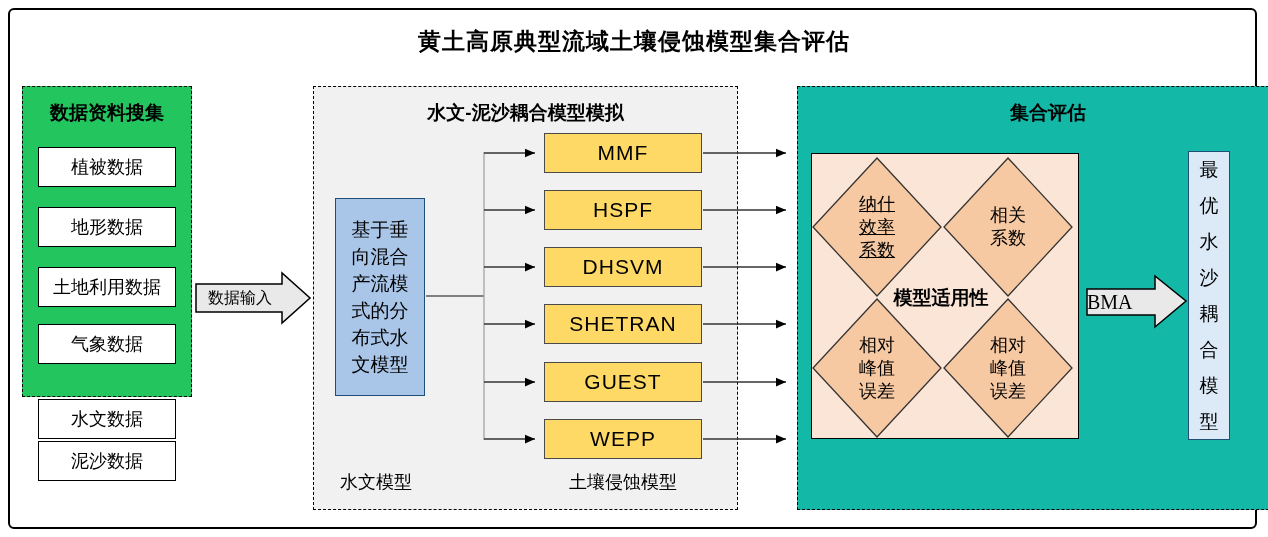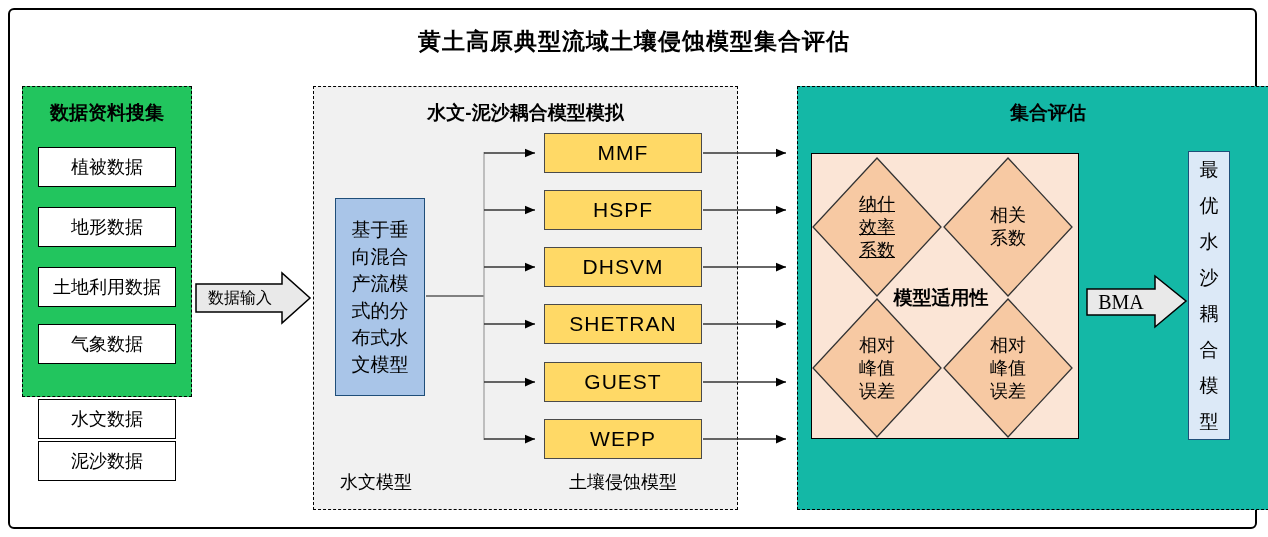--- a/index.html
+++ b/index.html
@@ -24,21 +24,21 @@
   .blue-box .inner{width:60px;font-size:19px;line-height:27px;text-align:center;word-break:break-all;}
   .model-box{position:absolute;left:544px;width:158px;height:40px;background:#ffd966;
              border:1.5px solid #4a4a4a;box-sizing:border-box;text-align:center;
              font-family:Liberation Sans, sans-serif;font-size:21px;line-height:37px;letter-spacing:1px;}
   .sub-label{position:absolute;font-size:18px;}
   .diamond-label{position:absolute;width:44px;text-align:center;font-size:18px;
                  line-height:23px;word-break:break-all;}
   .center-label{position:absolute;left:871px;top:285px;width:140px;text-align:center;
                 font-size:19px;font-weight:bold;}
   .arrow-label{position:absolute;text-align:center;font-size:16px;}
-  .bma-label{position:absolute;left:1087px;top:289px;width:68px;height:18px;text-align:center;
+  .bma-label{position:absolute;left:1087px;top:289px;width:68px;height:18px;text-align:left;
              font-family:"Liberation Serif",serif;font-size:20px;line-height:26px;}
   .result-box{position:absolute;left:1188px;top:151px;width:42px;height:289px;
               background:#dce9f7;border:1.5px solid #1f4e79;box-sizing:border-box;
               display:flex;align-items:center;justify-content:center;}
   .result-box .inner{width:20px;font-size:19px;line-height:36px;text-align:center;word-break:break-all;}
   .overlay{position:absolute;left:0;top:0;pointer-events:none;}
 </style>
 </head>
 <body>
 

